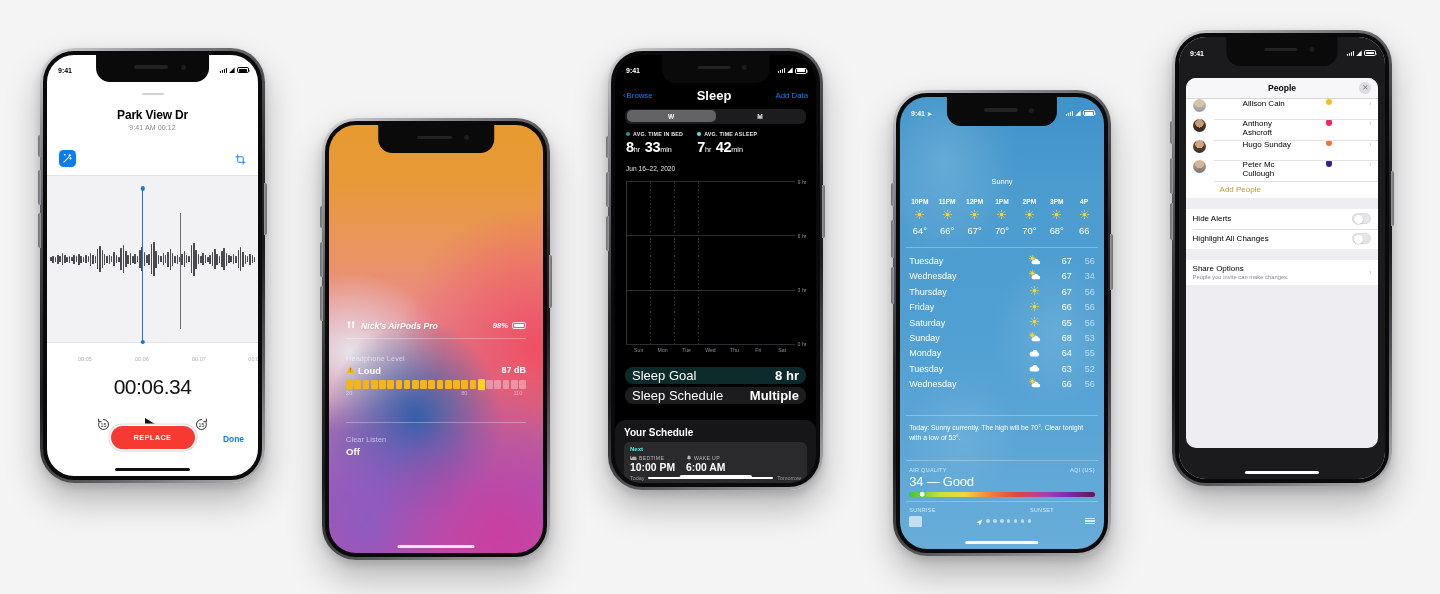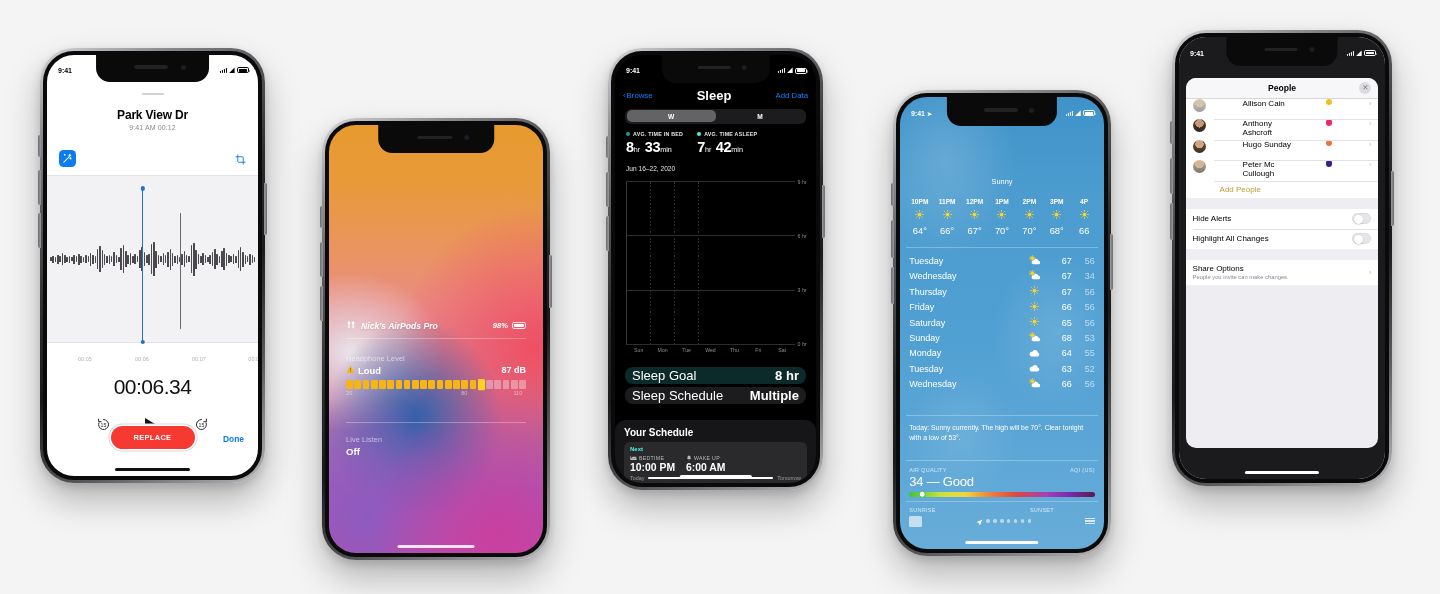--- a/index.html
+++ b/index.html
@@ -604,21 +604,21 @@
             <div class="ap-scale">
               <span style="left:0">20</span>
               <span style="left:64%">80</span>
               <span style="right:2%">110</span>
             </div>
           </div>
 
           <div class="ap-div" style="top:69.5%"></div>
 
           <div class="ap-sec3">
-            <div class="ap-lbl">Live Listen</div>
+            <div class="ap-lbl">Clear Listen</div>
             <div class="ap-off">Off</div>
           </div>
 
           <div class="home-ind" style="background:rgba(255,255,255,.85)"></div>
         </div>
       </div>
     </div>
   </div>
 
   <div class="phone" id="p3">

